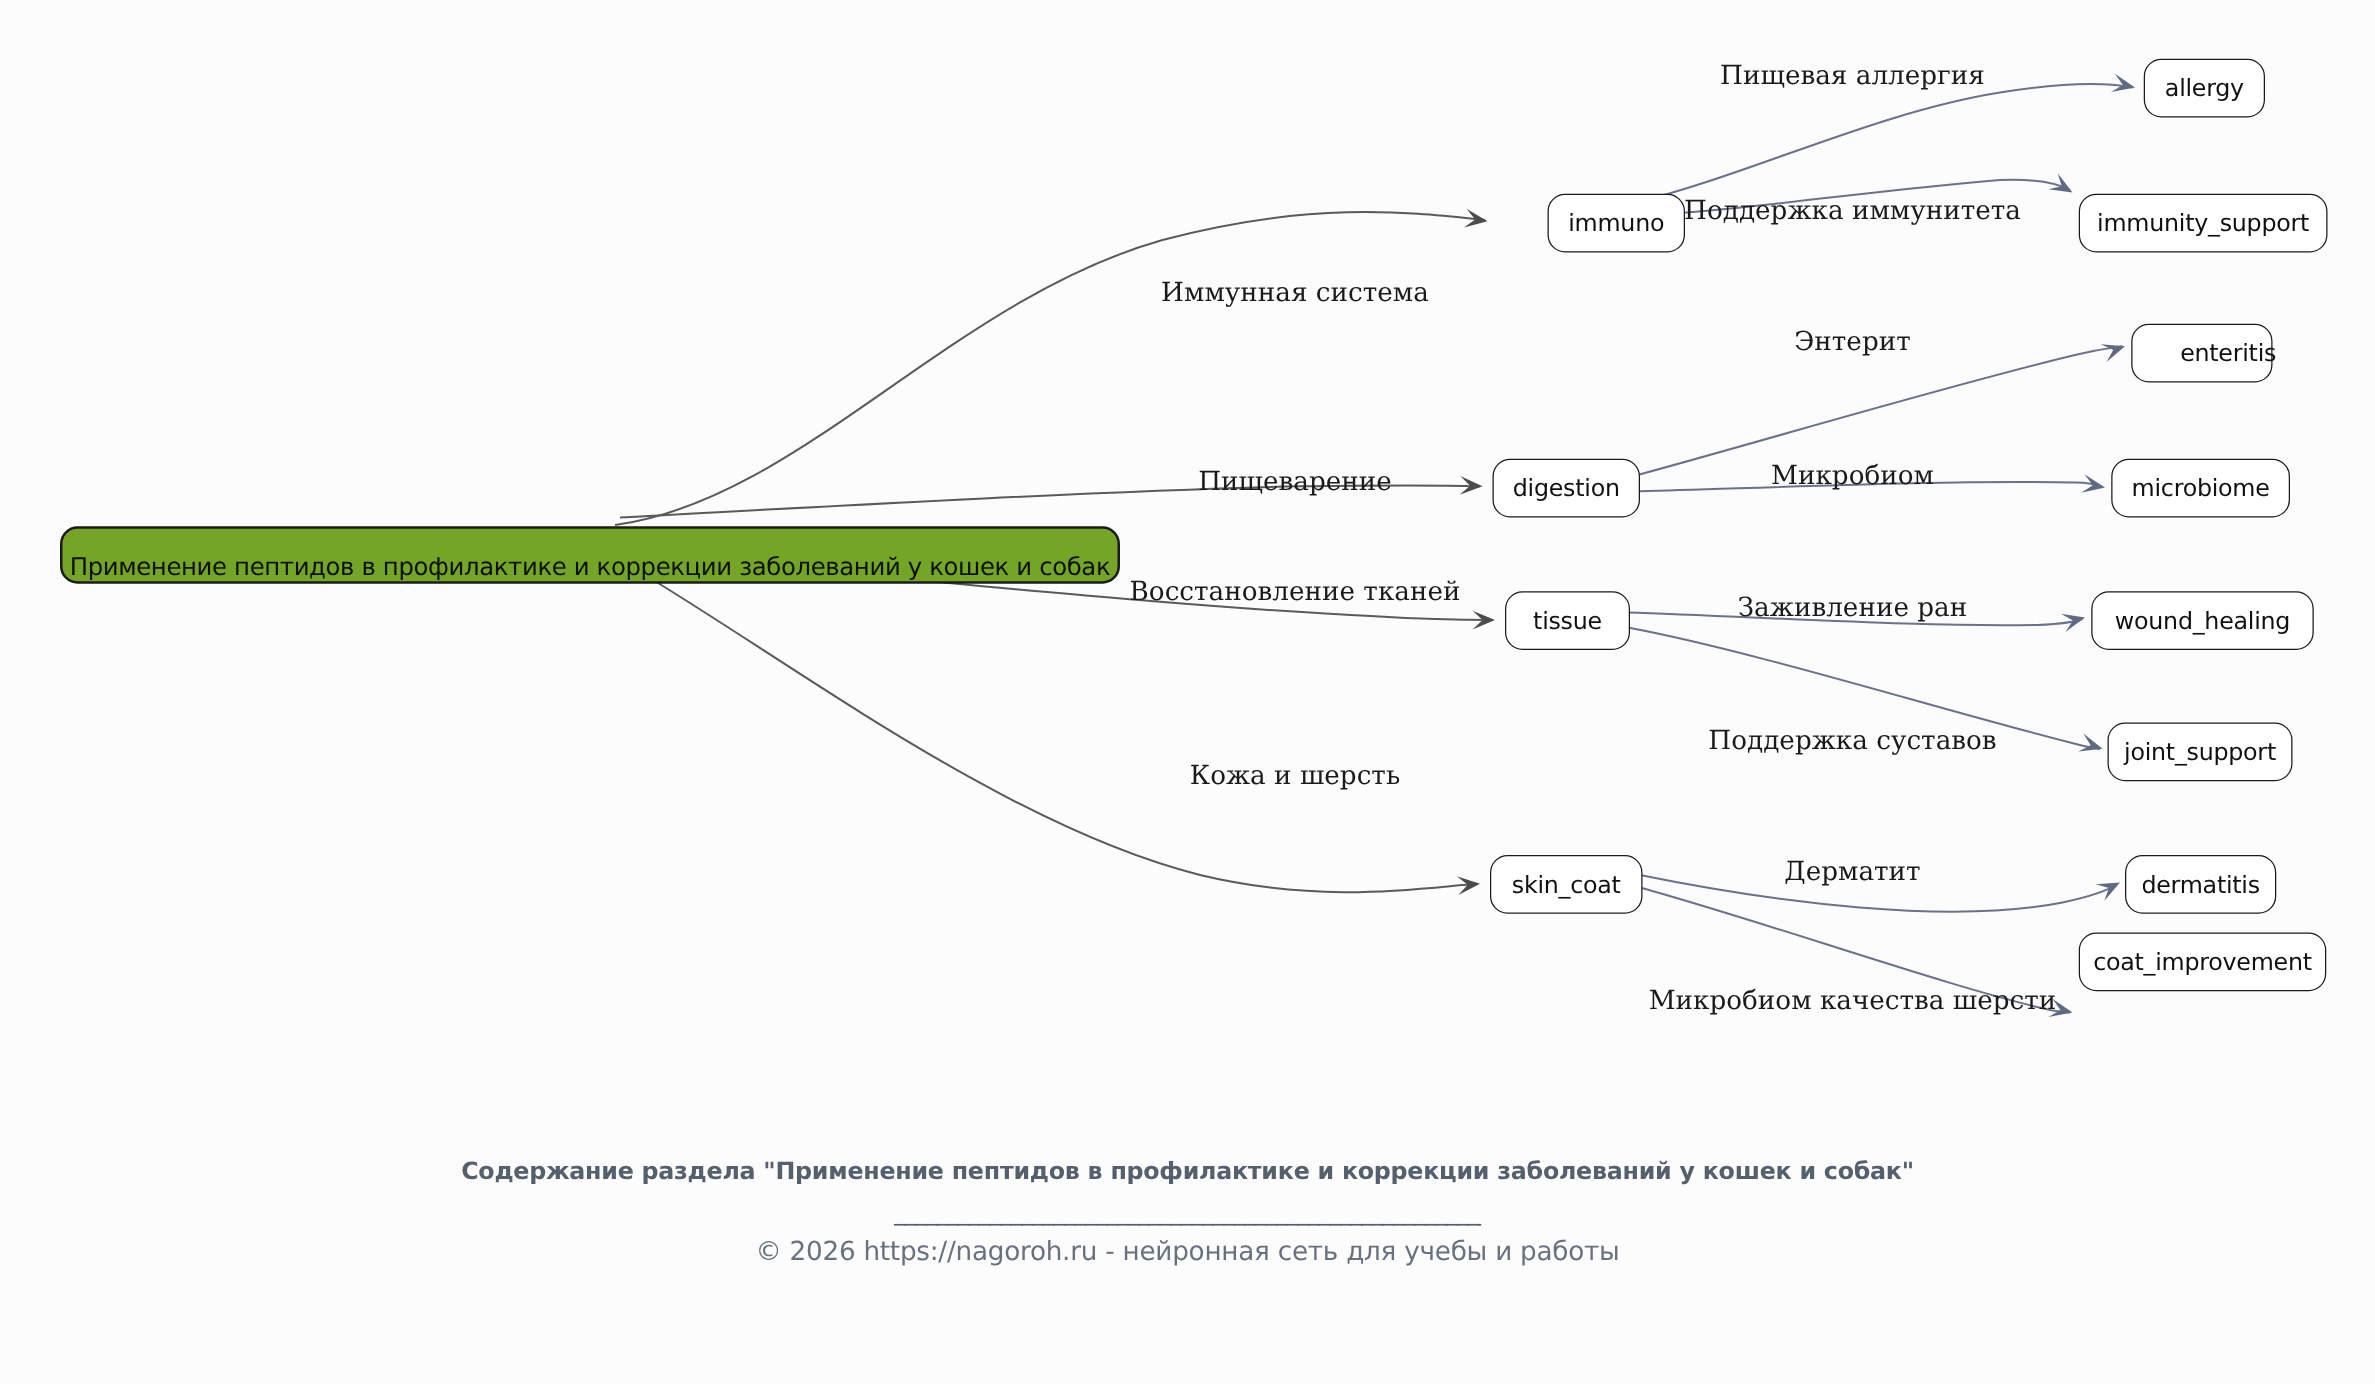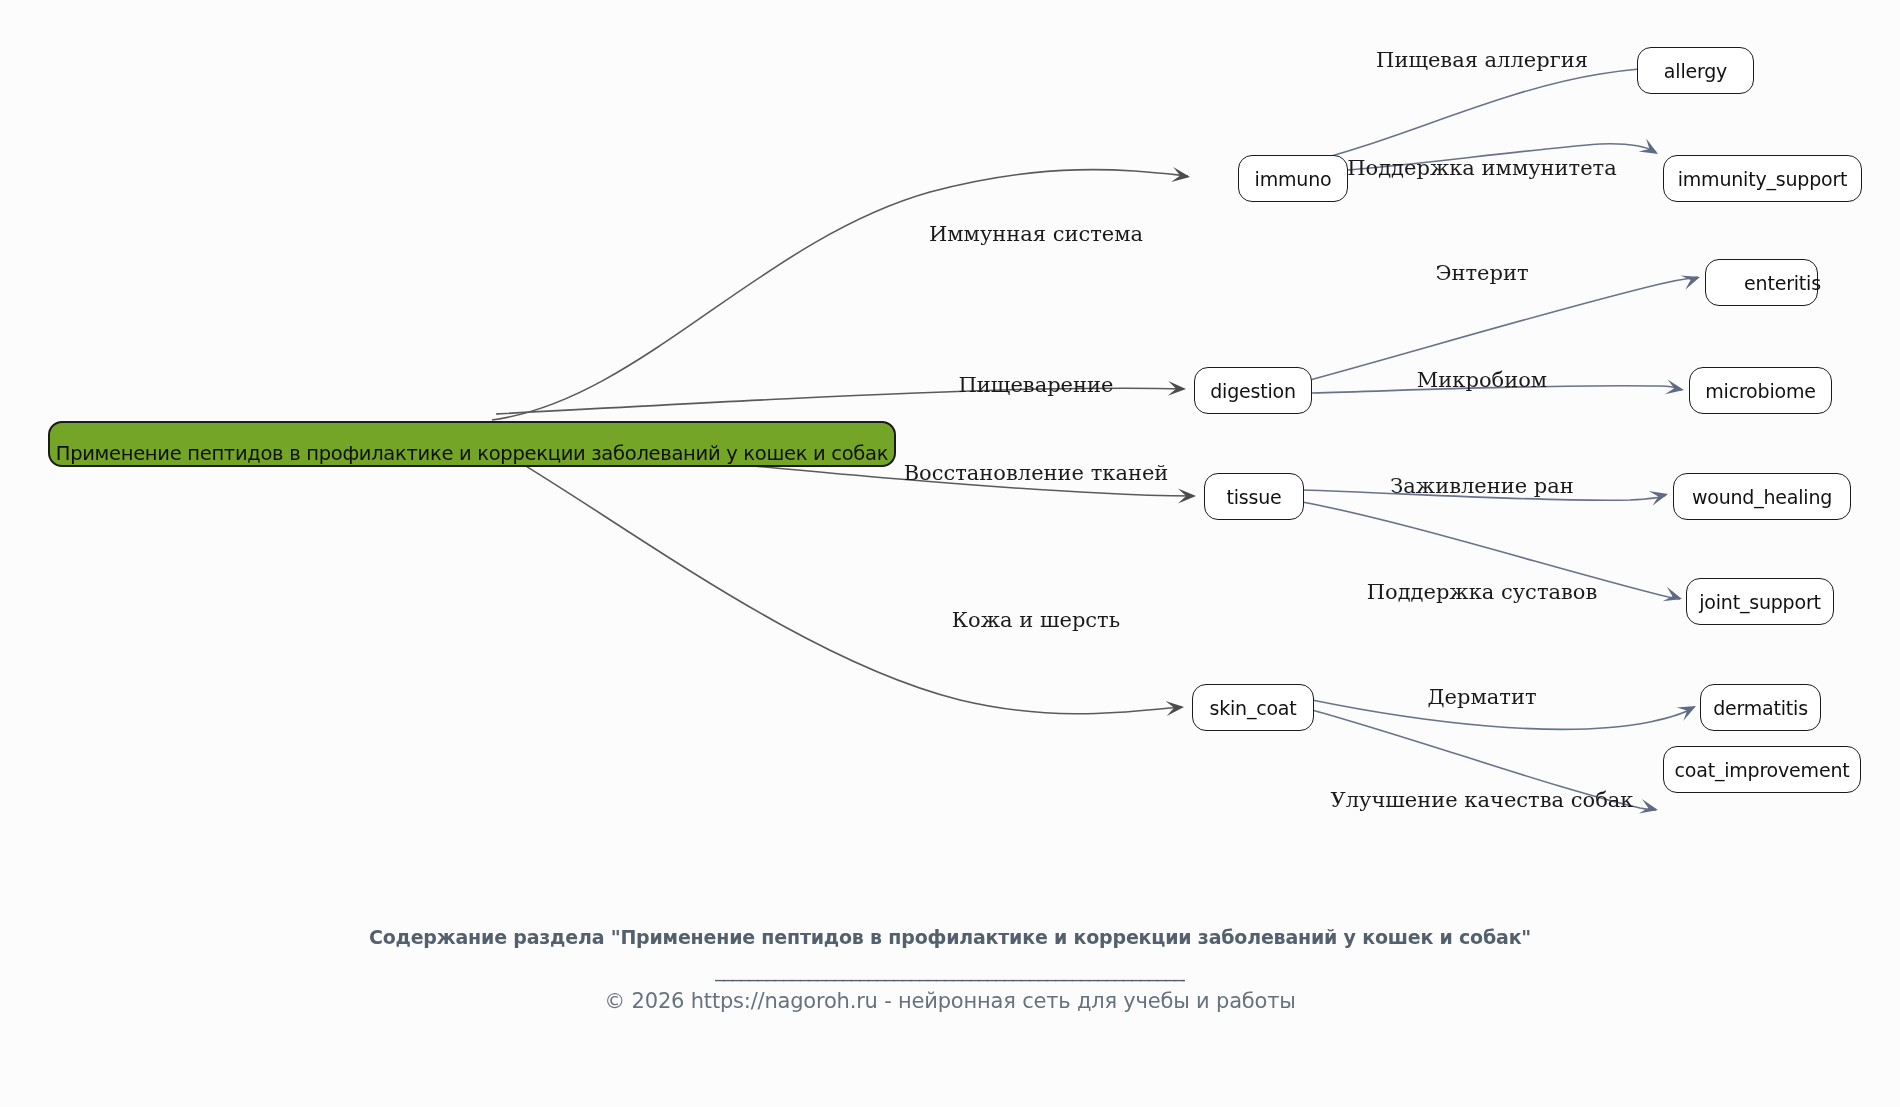--- a/index.html
+++ b/index.html
@@ -160,21 +160,21 @@
       </div>
       <div class="node-box" style="left: 1194px; top: 367px; width: 118px; height: 47px;">
         <span>digestion</span>
       </div>
       <div class="node-box" style="left: 1204px; top: 473px; width: 100px; height: 47px;">
         <span>tissue</span>
       </div>
       <div class="node-box" style="left: 1192px; top: 684px; width: 122px; height: 47px;">
         <span>skin_coat</span>
       </div>
-      <div class="node-box" style="left: 1637px; top: 47px; width: 117px; height: 47px;">
+      <div class="node-box" style="left: 1715px; top: 47px; width: 97px; height: 47px;">
         <span>allergy</span>
       </div>
       <div class="node-box" style="left: 1663px; top: 155px; width: 199px; height: 47px;">
         <span>immunity_support</span>
       </div>
       <div class="node-box" style="left: 1705px; top: 259px; width: 113px; height: 47px; padding-left: 42px;">
         <span>enteritis</span>
       </div>
       <div class="node-box" style="left: 1689px; top: 367px; width: 143px; height: 47px;">
         <span>microbiome</span>
@@ -197,21 +197,21 @@
       <div class="edge-label" style="left: 1036px; top: 385px;">Пищеварение</div>
       <div class="edge-label" style="left: 1036px; top: 473px;">Восстановление тканей</div>
       <div class="edge-label" style="left: 1036px; top: 620px;">Кожа и шерсть</div>
       <div class="edge-label" style="left: 1482px; top: 60px;">Пищевая аллергия</div>
       <div class="edge-label" style="left: 1482px; top: 168px;">Поддержка иммунитета</div>
       <div class="edge-label" style="left: 1482px; top: 273px;">Энтерит</div>
       <div class="edge-label" style="left: 1482px; top: 380px;">Микробиом</div>
       <div class="edge-label" style="left: 1482px; top: 486px;">Заживление ран</div>
       <div class="edge-label" style="left: 1482px; top: 592px;">Поддержка суставов</div>
       <div class="edge-label" style="left: 1482px; top: 697px;">Дерматит</div>
-      <div class="edge-label" style="left: 1482px; top: 800px;">Улучшение качества собак</div>
+      <div class="edge-label" style="left: 1482px; top: 800px;">Микробиом качества шерсти</div>
     </div>
 
   <div id="footer" style="top:925px;">
     <div class="footer-title">
       <span>Содержание раздела "Применение пептидов в профилактике и коррекции заболеваний у кошек и собак"</span>
     </div>
     <div class="footer-rule">______________________________________________________________</div>
     <div class="footer-copy">© 2026 https://nagoroh.ru - нейронная сеть для учебы и работы</div>
   </div>
 

